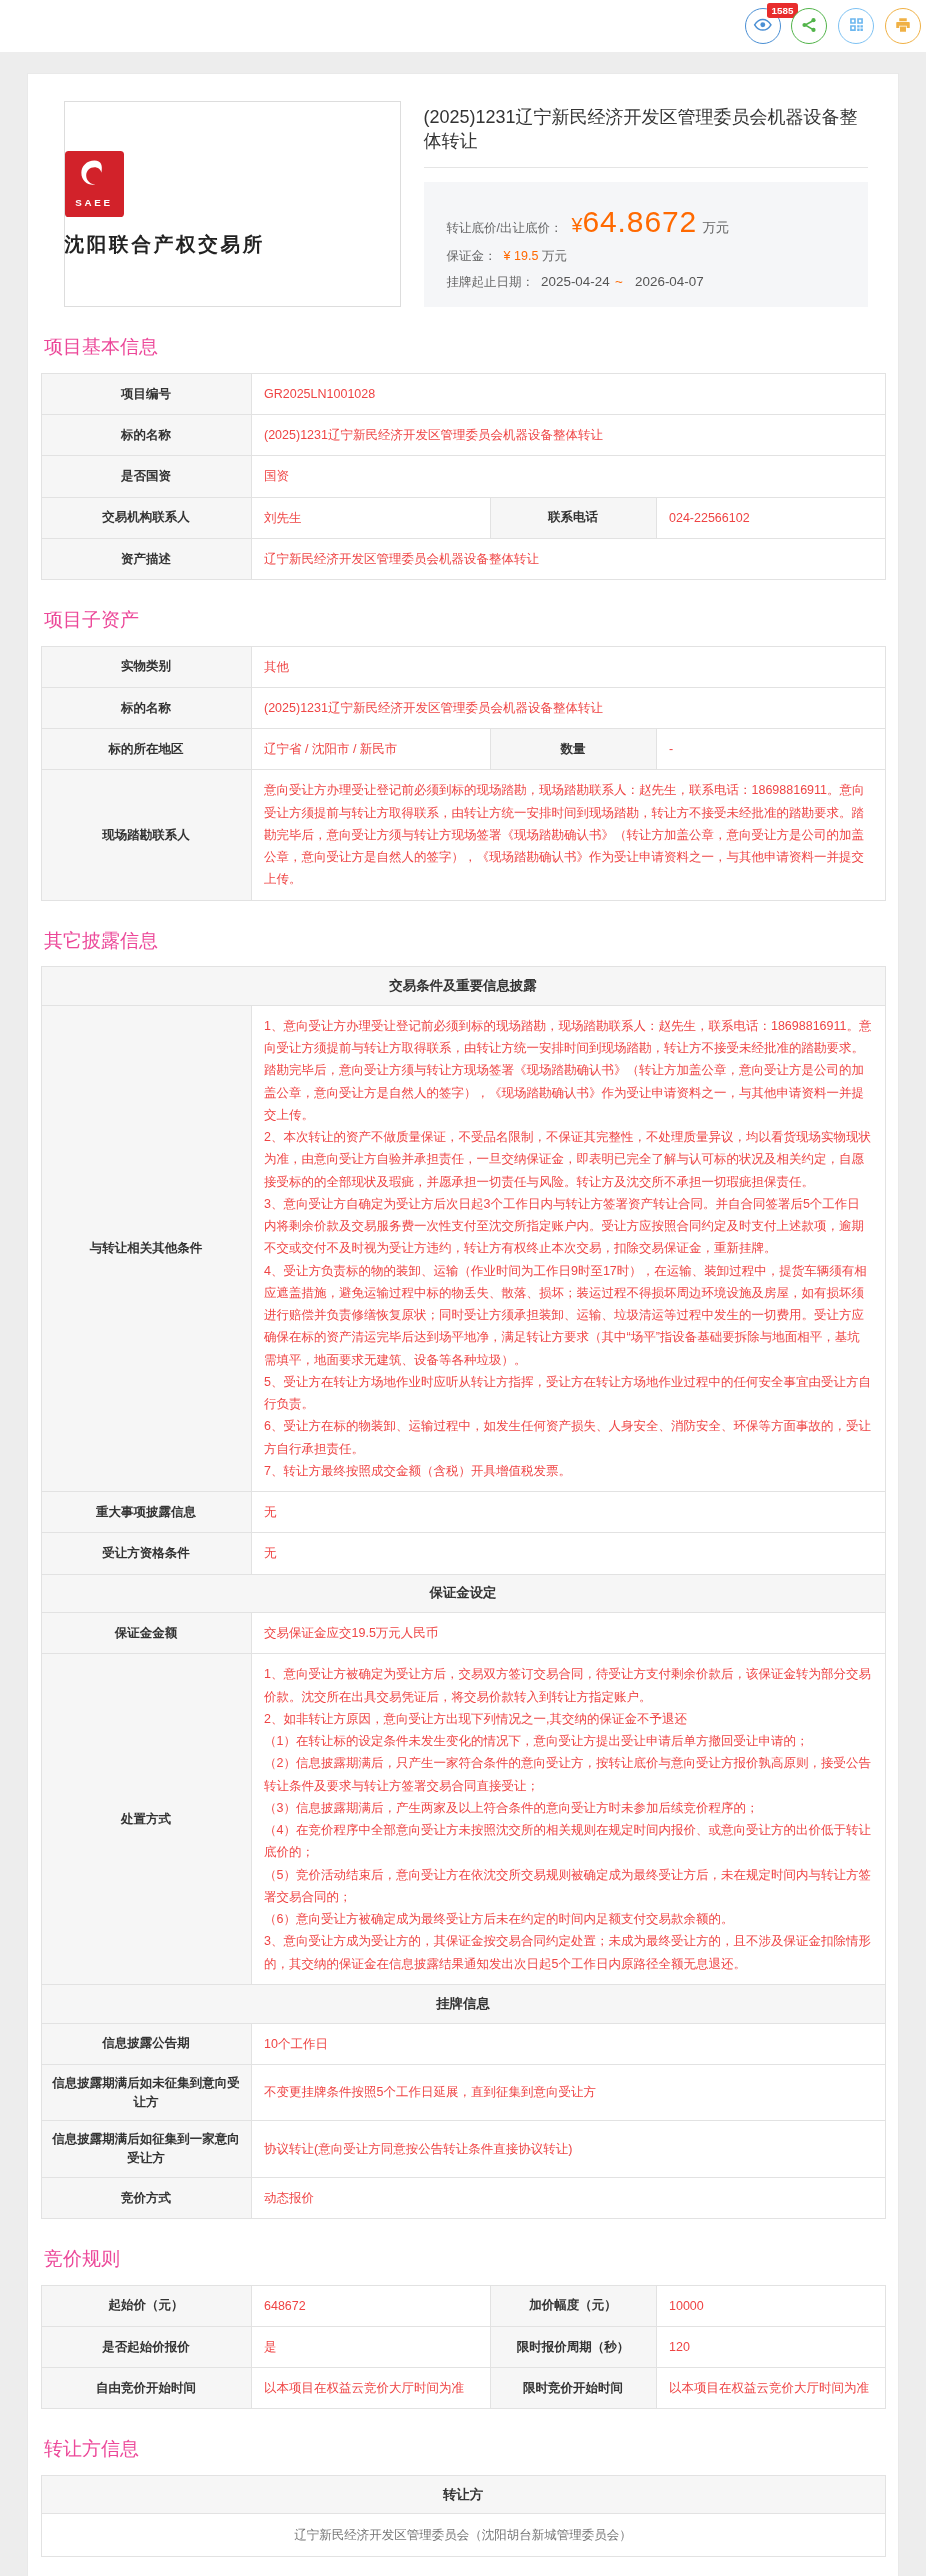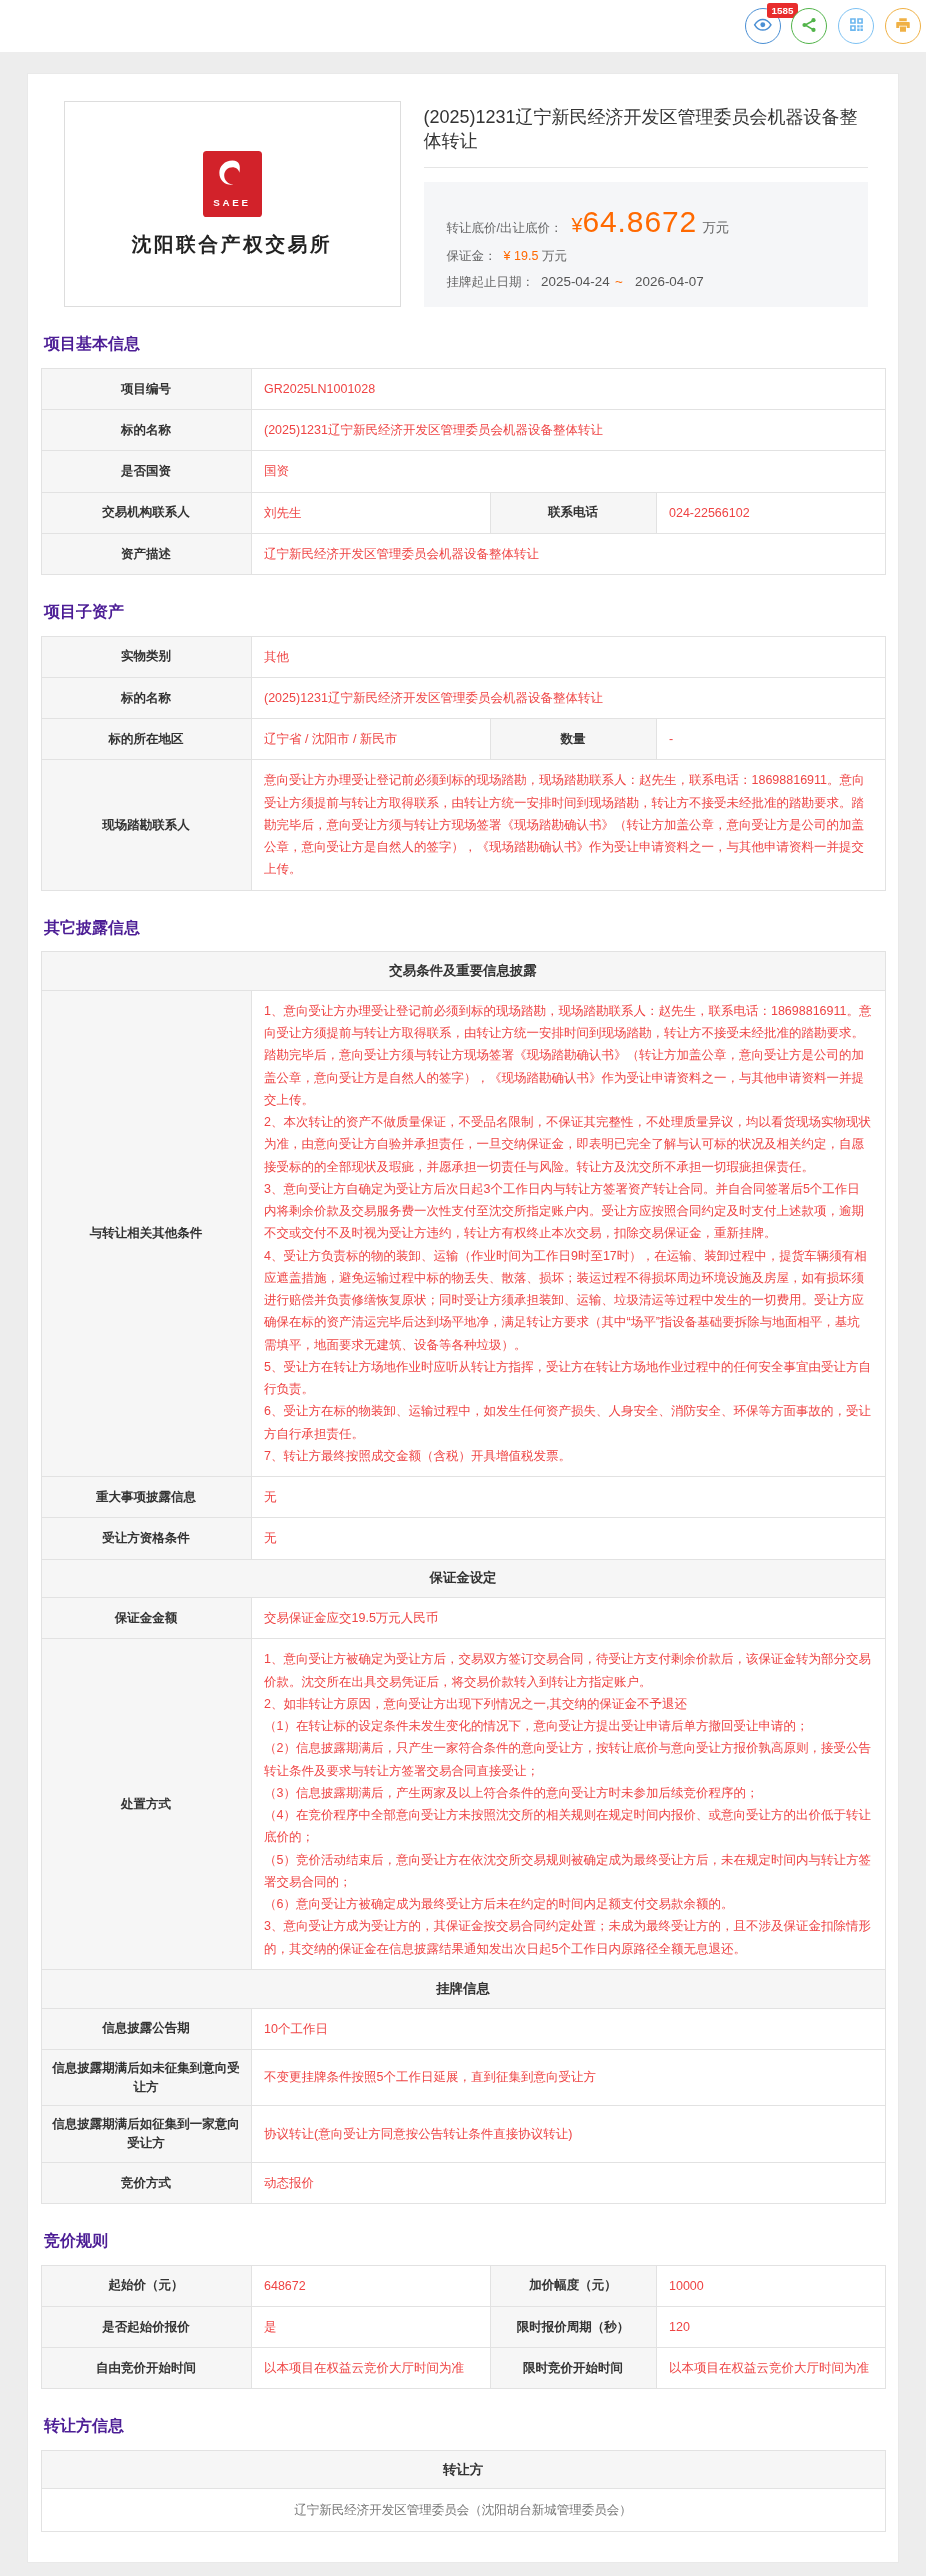--- a/index.html
+++ b/index.html
@@ -9,39 +9,39 @@
   .fab-group { position:absolute; top:8px; right:5.3px; display:flex; gap:10.7px; align-items:center; }
   .fab { width:36px; height:36px; border-radius:50%; background:#fff; border:1.8px solid; display:flex; align-items:center; justify-content:center; cursor:pointer; position:relative; }
   .fab.views { border-color:#4a8fd4; color:#4a8fd4; }
   .fab.share { border-color:#52b44a; color:#52b44a; }
   .fab.qr    { border-color:#7ec2f3; color:#6cb7ef; }
   .fab.print { border-color:#f0b145; color:#f0b145; }
   .badge { position:absolute; top:-6.2px; left:21.4px; background:#e82c2c; color:#fff; font-size:9.8px; line-height:1; padding:2.7px 4.5px; border-radius:2.7px; font-weight:bold; white-space:nowrap; }
   .card { background:#fff; margin:21.4px 27px 0 27px; border:0.9px solid #e9e9e9; padding:23px 12.5px 30px 12.5px; }
   
   .hdr-flex { display:flex; gap:23px; margin:3.6px 18px 27px 23px; }
-  .logo-box { width:337px; min-height:194px; border:0.9px solid #ddd; display:flex; flex-direction:column; align-items:center; justify-content:center; gap:14.3px; flex-shrink:0; }
+  .logo-box { width:337px; min-height:194px; border:0.9px solid #ddd; display:flex; flex-direction:column; justify-content:center; gap:14.3px; flex-shrink:0; }
   .logo-mark { width:59px; height:66px; background:#d2222a; border-radius:3.6px; display:flex; flex-direction:column; align-items:center; justify-content:center; gap:1.8px; }
   .logo-mark svg { display:block; }
   .logo-saee { color:#fff; font-size:9.8px; font-weight:bold; letter-spacing:2.7px; }
   .org-name { font-size:19.6px; font-weight:bold; color:#222; letter-spacing:2.7px; }
   .hdr-right { flex:1; min-width:0; }
   .proj-title { font-size:18px; color:#333; font-weight:400; padding:3.6px 0 14.3px 0; border-bottom:0.9px solid #e5e5e5; }
   .price-panel { background:#f5f6f8; margin-top:14.3px; padding:14.3px 23px 16px 23px; }
   .pp-row { display:flex; align-items:baseline; margin-top:9px; }
   .pp-label { color:#666; font-size:12.5px; }
   .price-cur { color:#ff6900; font-size:19.6px; font-weight:500; margin-left:9px; }
   .price-num { color:#ff6900; font-size:30px; font-weight:500; letter-spacing:0.9px; }
   .price-unit { color:#666; font-size:13.4px; margin-left:5.3px; }
   .dep-val { color:#ff6900; font-size:12.5px; margin-left:7.1px; }
   .dep-unit { color:#666; font-size:12.5px; margin-left:3.6px; }
   .date-val { color:#555; font-size:13.4px; margin-left:7.1px; }
   .date-sep { color:#ff6900; font-size:13.4px; margin:0 5.3px; }
   
-  .sec-heading { color:#4c1d95; font-size:16px; font-weight:bold; margin:27px 0 12.5px 3.6px; }
+  .sec-heading { color:#ec4899; font-size:19px; font-weight:normal; margin:27px 0 12.5px 3.6px; }
   table.tbl { width:100%; border-collapse:collapse; table-layout:fixed; }
   .tbl td { border:0.9px solid #e2e2e2; font-size:12.5px; vertical-align:middle; }
   .tbl td.lbl { background:#f6f6f6; color:#333; font-weight:bold; text-align:center; padding:9px 10.7px; line-height:1.5; }
   .tbl td.val { background:#fff; color:#ef4444; text-align:left; padding:9px 12.5px; line-height:1.78; }
   .tbl td.hdr { background:#f6f6f6; color:#333; font-weight:bold; text-align:center; padding:9.8px 9px; font-size:13.4px; }
   .pre { white-space:pre-line; }
   .c1 { width:210px; } .c2 { width:239px; } .c3 { width:166px; }
   
   .outer-box { border:0.9px solid #e2e2e2; }
   .outer-hdr { background:#f6f6f6; color:#333; font-weight:bold; text-align:center; padding:9.8px 9px; font-size:13.4px; border-bottom:0.9px solid #e2e2e2; }

